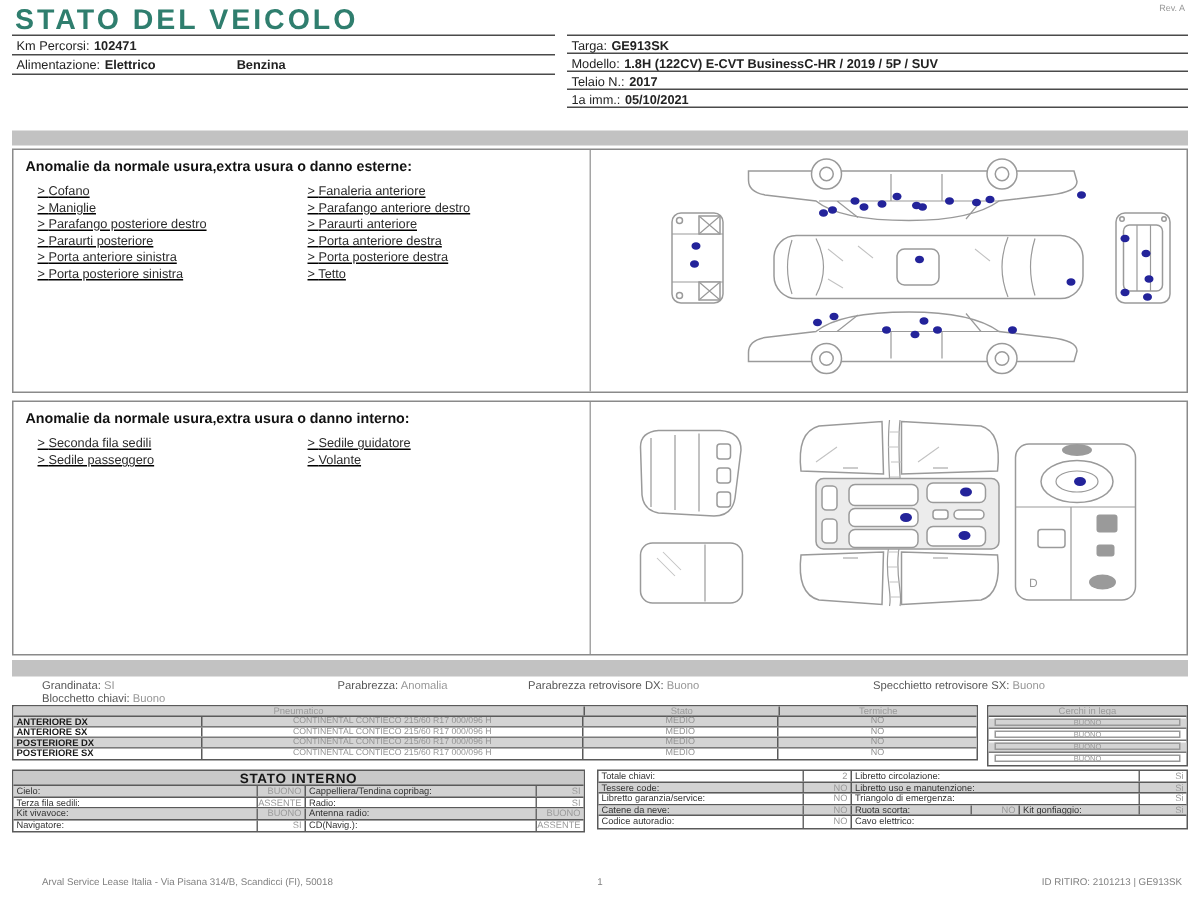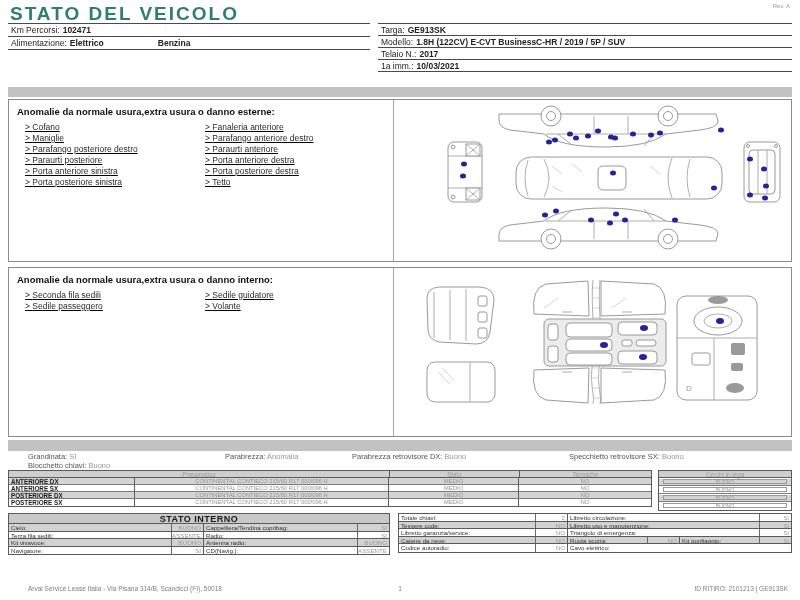--- a/index.html
+++ b/index.html
@@ -34,21 +34,21 @@
   .anom-col.lc { width:188px; padding-left:8px; }
   .anom-item::before { content:"> "; }
   .diagram-cell { flex:1; position:relative; }
   .diagram-cell svg { position:absolute; left:0; top:0; }
 
   .cond { position:absolute; font-size:7.5px; color:#555; white-space:nowrap; }
   .cond .cv { color:#979797; }
   .cond1 { left:28px;  top:452px; }
   .cond2 { left:225px; top:452px; }
   .cond3 { left:352px; top:452px; }
-  .cond4 { left:569px; top:452px; }
+  .cond4 { left:582px; top:452px; }
   .cond5 { left:28px;  top:461px; }
 
   .tires { position:absolute; left:8px; top:470px; width:784px; height:42px; }
   .tire-main { position:absolute; left:0; top:0; width:644px; border:1px solid #5a5a5a; background:#fff; }
   .tire-hdr { display:flex; height:7px; background:#cfcfcf; border-bottom:1px solid #5a5a5a;
               font-size:6.3px; line-height:7px; color:#9a9a9a; }
   .th { text-align:center; }
   .th1 { width:381px; border-right:1px solid #5a5a5a; }
   .th2 { width:130px; border-right:1px solid #5a5a5a; }
   .th3 { flex:1; }
@@ -127,21 +127,21 @@
     <div class="info-row">
       <span class="info-label">Modello:</span>
       <span class="info-val">1.8H (122CV) E-CVT BusinessC-HR / 2019 / 5P / SUV</span>
     </div>
     <div class="info-row">
       <span class="info-label">Telaio N.:</span>
       <span class="info-val">2017</span>
     </div>
     <div class="info-row">
       <span class="info-label">1a imm.:</span>
-      <span class="info-val">10/03/2021</span>
+      <span class="info-val">05/10/2021</span>
     </div>
   </div>
 
   <div class="graybar gb1"></div>
 
   <div class="section sec-ext">
     <div class="anom-cell">
       <div class="anom-title">Anomalie da normale usura,extra usura o danno esterne:</div>
       <div class="anom-cols">
         <div class="anom-col lc">

